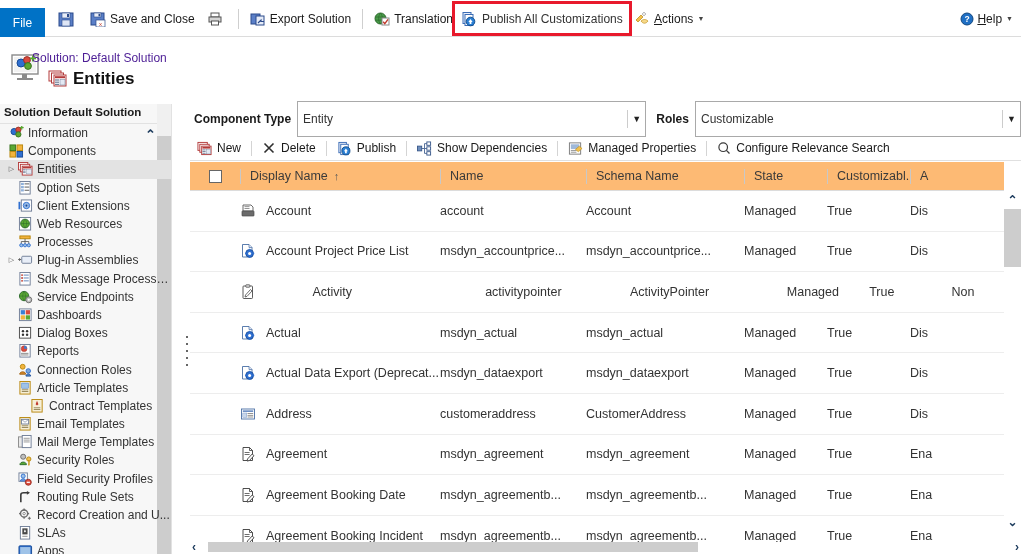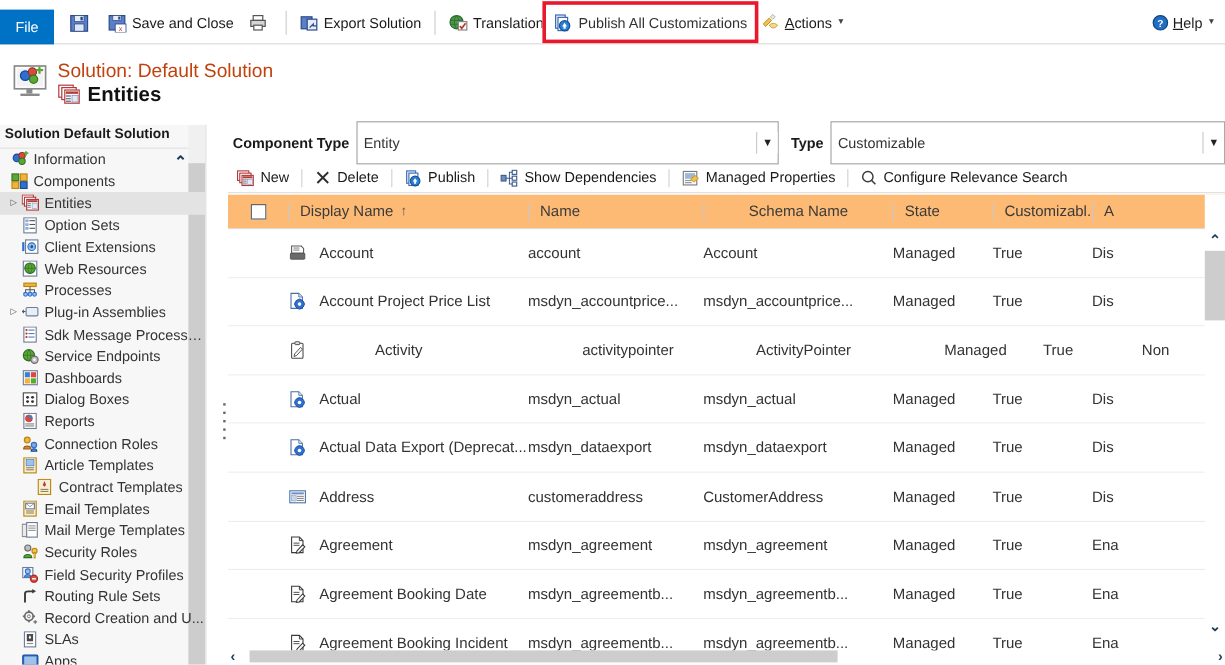--- a/index.html
+++ b/index.html
@@ -56,22 +56,22 @@
 
   
   .page-header {
     position: absolute; left: 0; top: 38px; width: 1021px; height: 66px;
     background: #ffffff;
   }
   .solution-icon {
     position: absolute; left: 10px; top: 14px; width: 30px; height: 30px;
   }
   .solution-sub {
-    position: absolute; left: 48px; top: 13px;
-    font-size: 16px; color: #c2410c; white-space: nowrap;
+    position: absolute; left: 32px; top: 13px;
+    font-size: 12px; color: #4c1d95; white-space: nowrap;
   }
   .entities-title-wrap {
     position: absolute; left: 48px; top: 31px;
     display: flex; align-items: center;
   }
   .entities-title {
     font-size: 17px; font-weight: bold; color: #111; margin-left: 6px;
   }
 
   
@@ -193,21 +193,21 @@
   .grow {
     height: 40.6px; display: flex; align-items: center;
     border-bottom: 1px solid #ededed; font-size: 12.5px; color: #333;
     cursor: pointer; background: #fff;
   }
   .gcell { white-space: nowrap; overflow: hidden; text-overflow: clip; }
   .c-check { width: 50px; }
   .c-icon { width: 26px; display: flex; align-items: center; justify-content: flex-start; }
   .c-display { width: 200px; padding-right: 4px; }
   .c-name { width: 146px; }
-  .c-schema { width: 158px; gap: 28px; }
+  .c-schema { width: 158px; }
   .c-state { width: 83px; }
   .c-cust { width: 83px; }
   .c-audit { width: 70px; }
 
   
   .g-vscroll {
     position: absolute; right: 0; top: 29px; width: 17px; height: 363px;
     background: #ffffff;
   }
   .g-vs-up, .g-vs-dn {
@@ -710,21 +710,21 @@
   <div class="main">
 
     <div class="filters-row">
       <span class="flabel" style="margin-left:4px;">Component Type</span>
       <div class="fselect" id="ct-select">
         <span class="val">Entity</span>
         <span class="arrowbox">
             <span class="caret">▼</span>
           </span>
       </div>
-      <span class="flabel" style="margin-left:10px;">Type</span>
+      <span class="flabel" style="margin-left:10px;">Roles</span>
       <div class="fselect" id="view-select">
         <span class="val">Customizable</span>
         <span class="arrowbox">
             <span class="caret">▼</span>
           </span>
       </div>
     </div>
 
     <div class="cmdbar">
       <div class="cmd">

